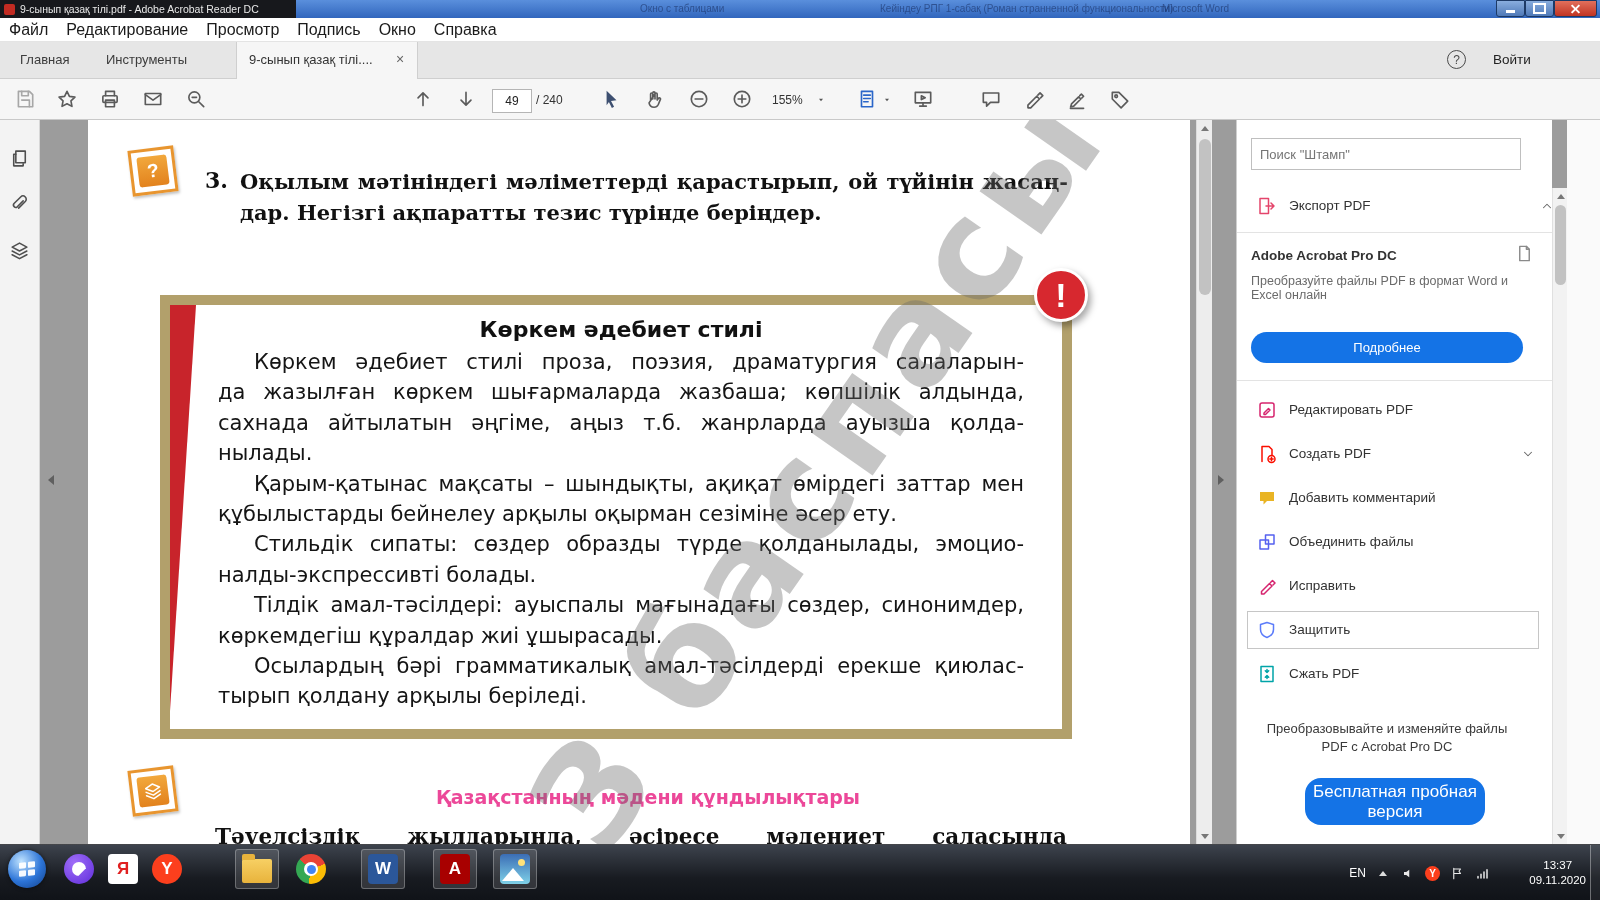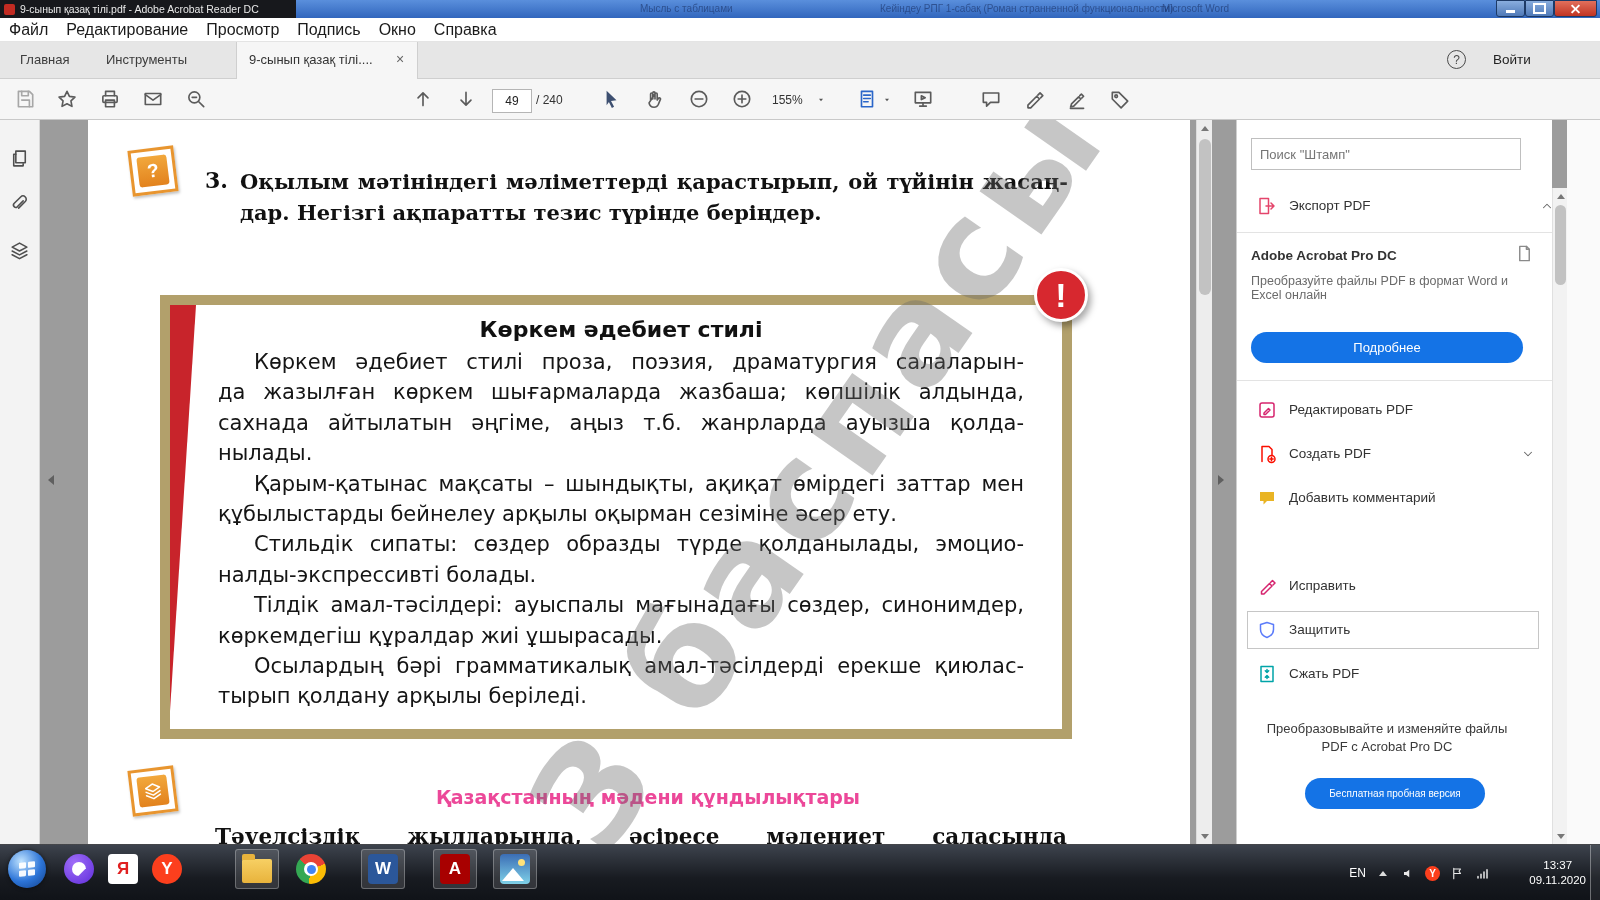--- a/index.html
+++ b/index.html
@@ -108,21 +108,21 @@
   .rp-chev{position:absolute;right:18px;top:9px;width:14px;height:14px;color:#666;}
   .rp-chev svg{width:14px;height:14px;}
   .divider{position:absolute;left:0;width:316px;border-top:1px solid #e3e3e3;}
   .promo-title{position:absolute;left:14px;top:128px;font-size:13.5px;font-weight:bold;color:#333;}
   .promo-doc{position:absolute;left:278px;top:124px;width:20px;height:20px;color:#8a8a8a;}
   .promo-doc svg{width:19px;height:19px;}
   .promo-text{position:absolute;left:14px;top:154px;width:272px;font-size:12.5px;line-height:14px;color:#6b6b6b;}
   .bluebtn{position:absolute;background:#1473e6;border-radius:16px;color:#fff;font-size:13px;
            display:flex;align-items:center;justify-content:center;text-align:center;}
   .btn-details{left:14px;top:212px;width:272px;height:31px;}
-  .btn-trial{left:68px;top:658px;width:180px;height:31px;font-size:10px;}
+  .btn-trial{left:68px;top:658px;width:180px;height:47px;font-size:17px;}
   .toolrow{position:absolute;left:0;width:316px;height:44px;}
   .toolrow .rp-ic{top:12px;}
   .toolrow .rp-lbl{line-height:44px;}
   .toolrow.boxed::before{content:"";position:absolute;left:10px;top:3px;width:292px;height:38px;border:1px solid #c6c6c6;box-sizing:border-box;}
   .rp-footer{position:absolute;left:18px;top:600px;width:264px;text-align:center;font-size:13px;line-height:18px;color:#3a3a3a;}
   .rpscroll{position:absolute;left:1552px;top:188px;width:15px;height:656px;background:#f2f2f2;border-left:1px solid #e0e0e0;box-sizing:border-box;}
   .rstrip{position:absolute;left:1567px;top:120px;width:33px;height:724px;background:#fafafa;}
   
   .taskbar{position:absolute;left:0;top:844px;width:1600px;height:56px;
            background:linear-gradient(#3d434d,#181b21 60%,#101318);border-top:1px solid rgba(255,255,255,.22);box-sizing:border-box;}
@@ -298,21 +298,21 @@
   </defs>
 </svg>
 
 <div class="screen">
 
   <div class="titlebar">
     <div class="tb-dark">
       <span class="appico"></span>
       <span class="tb-title">9-сынып қазақ тілі.pdf - Adobe Acrobat Reader DC</span>
     </div>
-    <span class="bgwin bg1">Мысль с таблицами</span>
+    <span class="bgwin bg1">Окно с таблицами</span>
     <span class="bgwin bg2">Кейіндеу РПГ 1-сабақ (Роман странненной функциональности)</span>
     <span class="bgwin bg3">Microsoft Word</span>
     <div class="winbtns">
       <div class="wb">
           <span class="bar"></span>
         </div>
       <div class="wb">
           <span class="sq"></span>
         </div>
       <div class="wb close">
@@ -569,20 +569,28 @@
         </span>
     </div>
     <div class="toolrow" style="top:356px">
       <span class="rp-ic" style="color:#e9b424">
           <svg class="ic">
             <use href="#i-bubblefill"></use>
           </svg>
         </span>
       <span class="rp-lbl">Добавить комментарий</span>
     </div>
+    <div class="toolrow" style="top:400px">
+      <span class="rp-ic" style="color:#5661f0">
+          <svg class="ic">
+            <use href="#i-combine"></use>
+          </svg>
+        </span>
+      <span class="rp-lbl">Объединить файлы</span>
+    </div>
     <div class="toolrow" style="top:444px">
       <span class="rp-ic" style="color:#d6246e">
           <svg class="ic">
             <use href="#i-pen"></use>
           </svg>
         </span>
       <span class="rp-lbl">Исправить</span>
     </div>
     <div class="toolrow boxed" style="top:488px">
       <span class="rp-ic" style="color:#5c7cfa">

